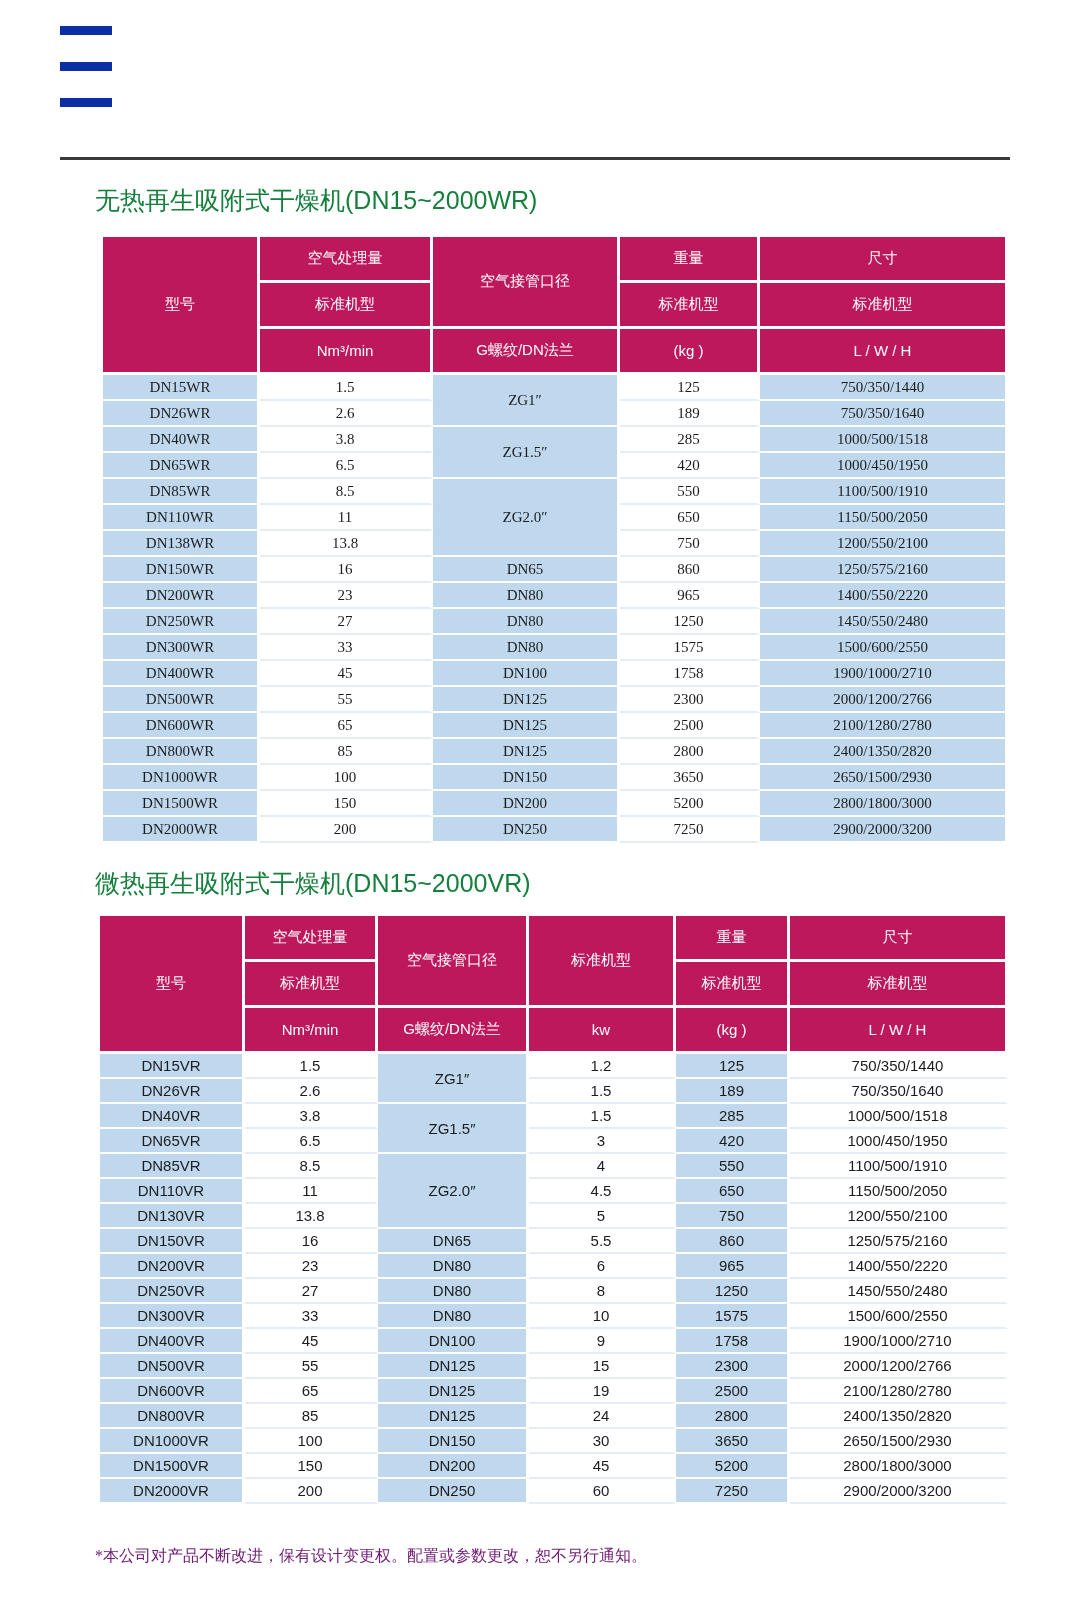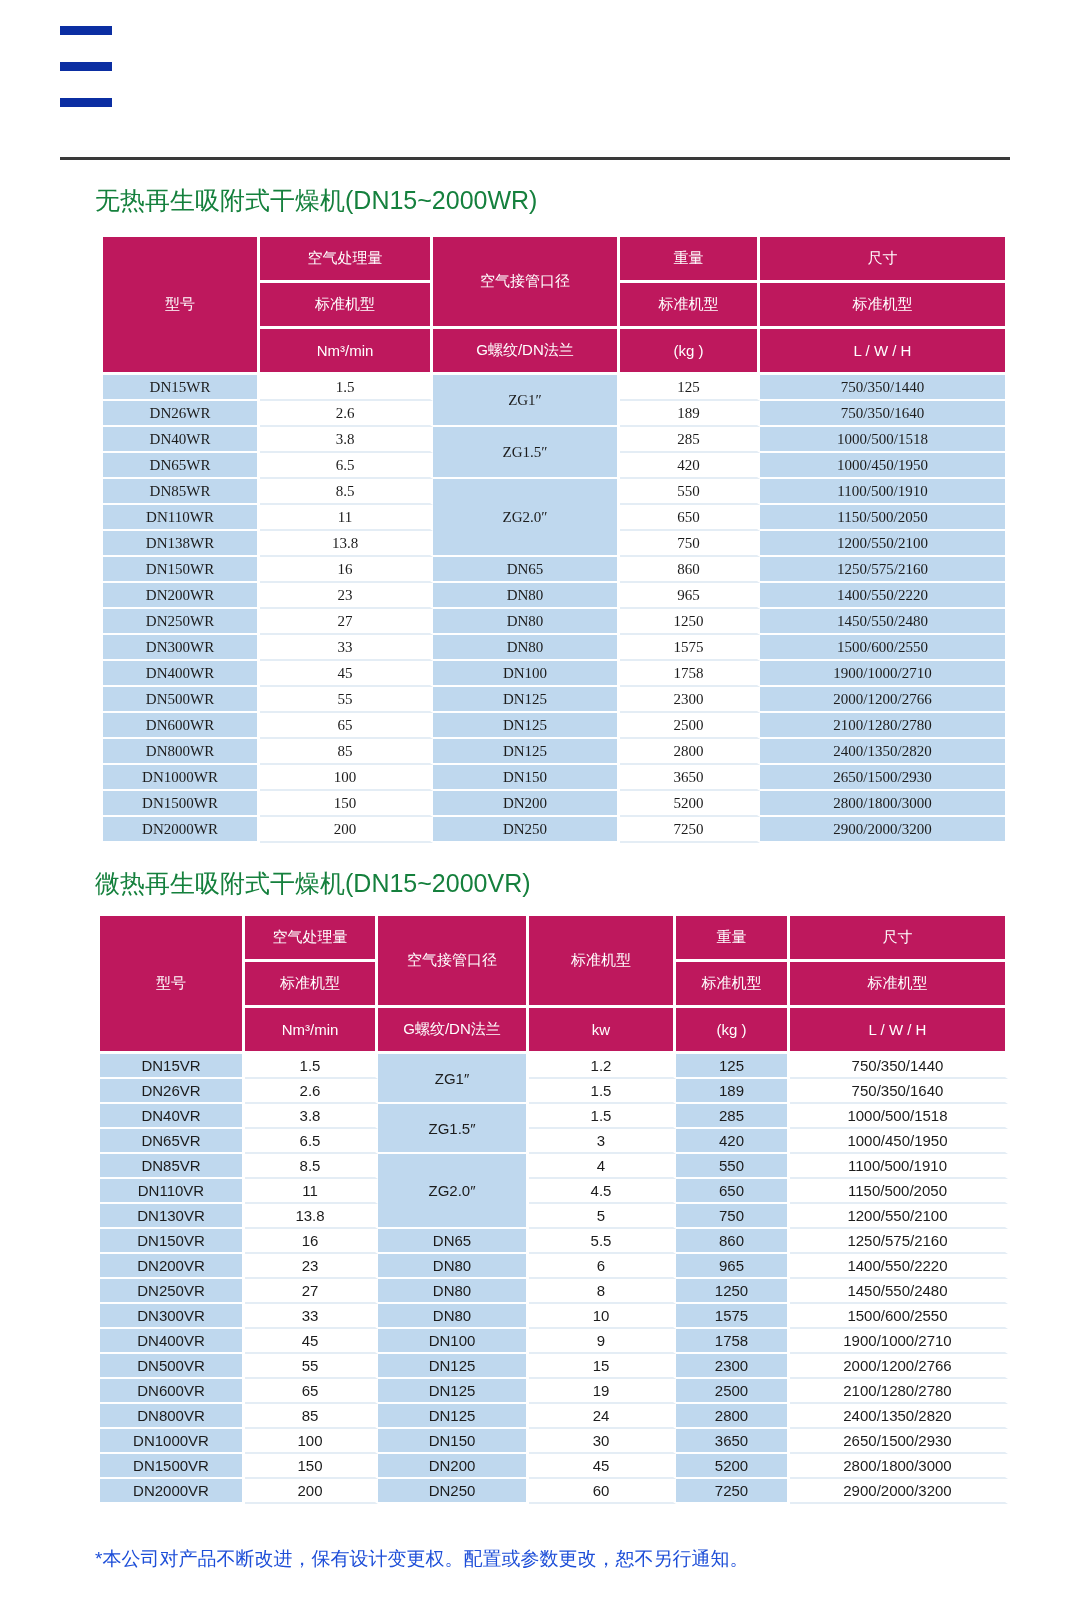--- a/index.html
+++ b/index.html
@@ -33,21 +33,21 @@
     border-right:3px solid #ffffff;border-bottom:3px solid #ffffff;
     padding:12px;
   }
   .dtable td{
     font-size:15px;text-align:center;vertical-align:middle;color:#1c1c1c;
     border-right:3px solid #ffffff;padding:0;
   }
   .dtable td.blue{background:#bfd8ee;border-bottom:2px solid #ffffff;}
   .dtable td.white{background:#ffffff;border-bottom:2px solid #e4edf5;}
   
-  .footnote{font-size:19px;color:#1d4ed8;margin:42px 0 0 95px;}
+  .footnote{font-size:16px;color:#701a75;margin:42px 0 0 95px;font-family:Liberation Serif, serif;}
 </style>
 </head>
 <body>
 
 <div class="page-head">
   <div class="hamburger">
     <div class="bar"></div>
     <div class="bar"></div>
     <div class="bar"></div>
   </div>

